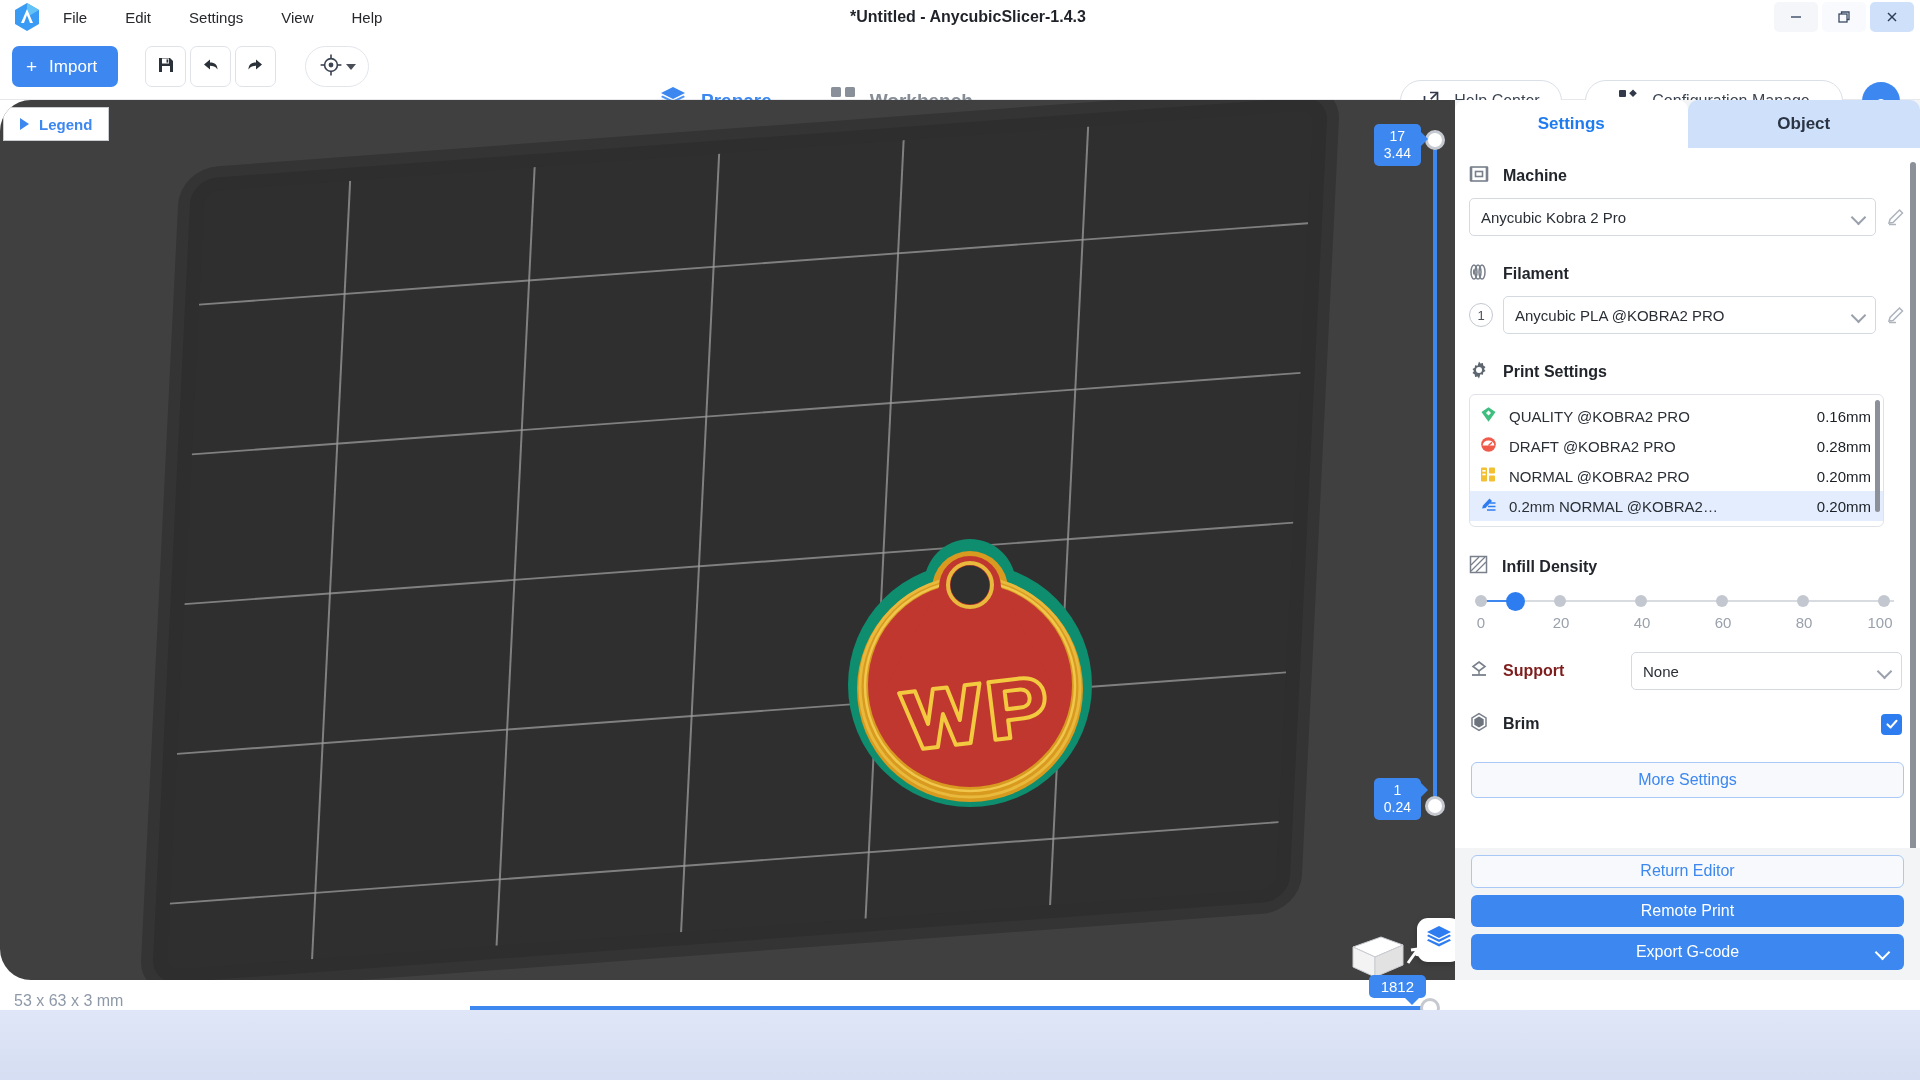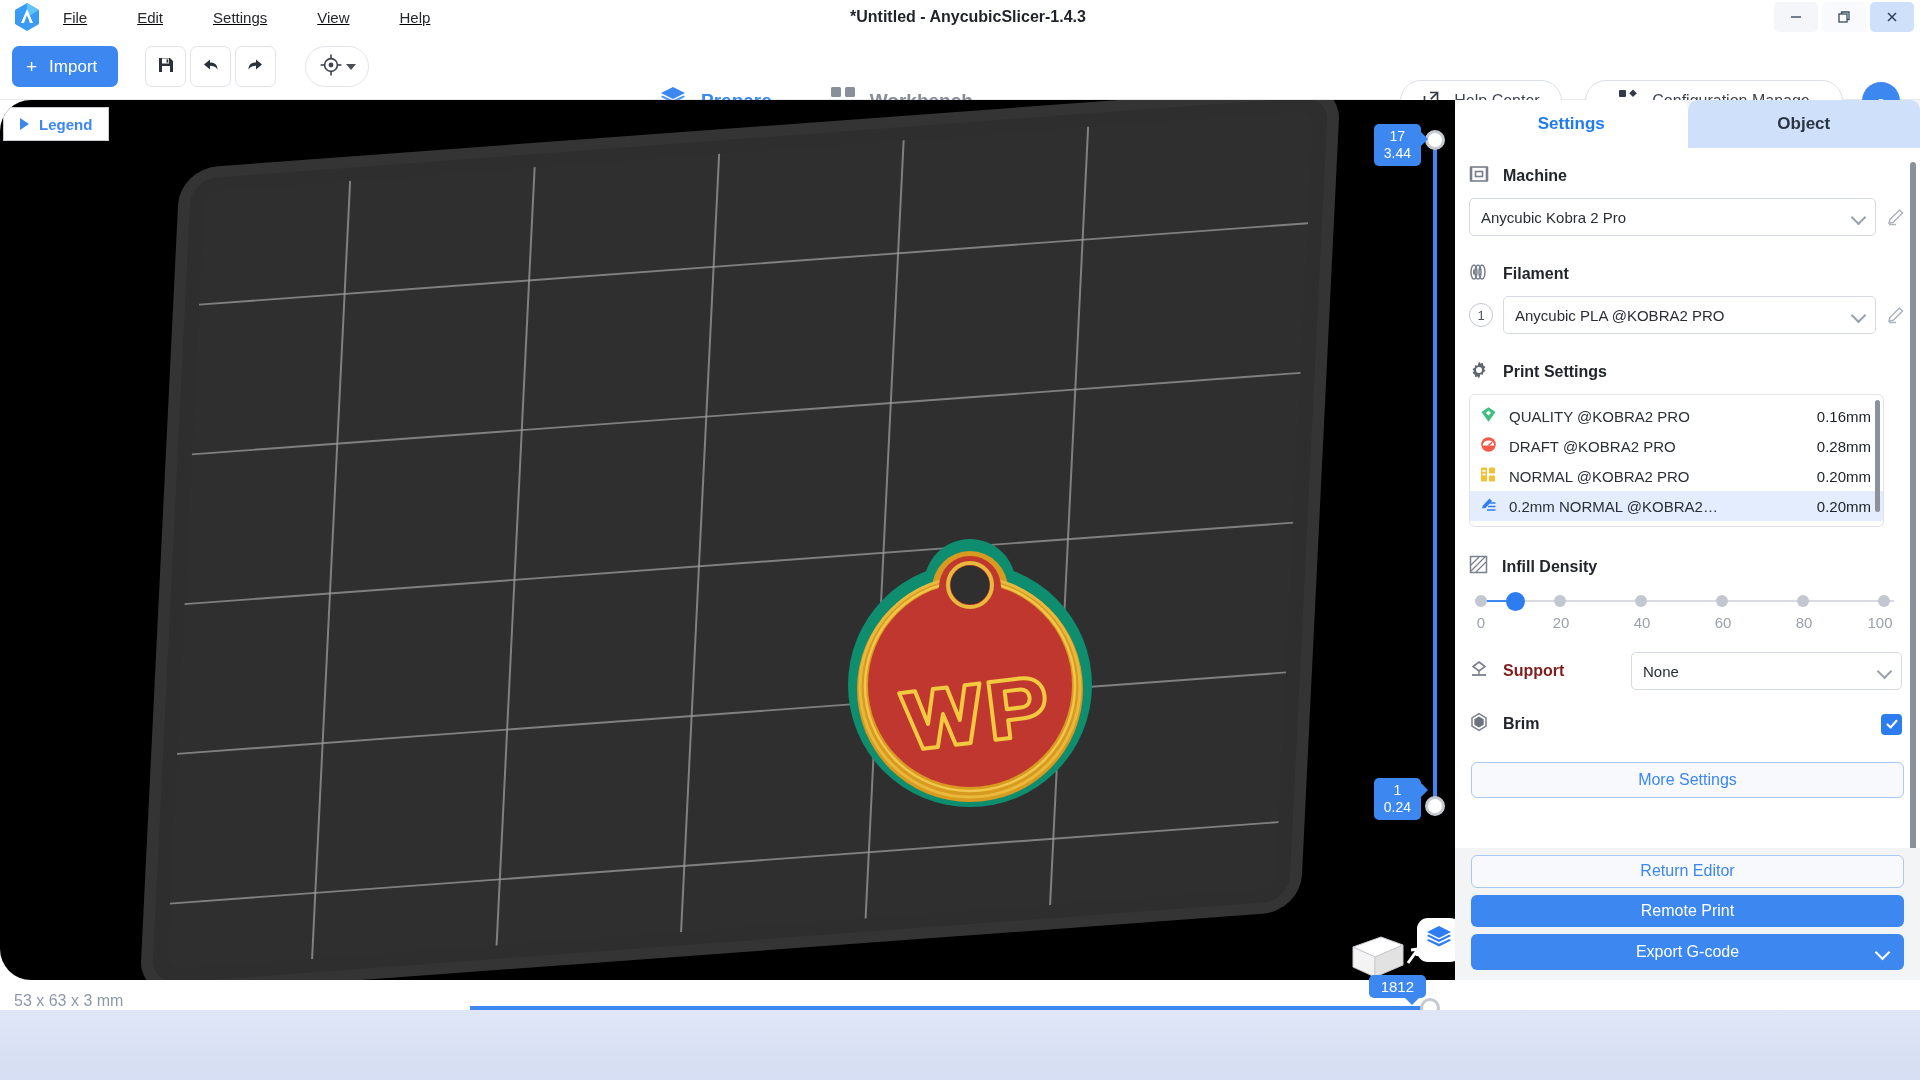--- a/index.html
+++ b/index.html
@@ -15,21 +15,21 @@
   .titlebar {
     position: absolute; left: 0; top: 0; width: 1920px; height: 34px;
     background: #ffffff;
     display: flex; align-items: center;
   }
   .app-logo {
     position: absolute; left: 12px; top: 2px; width: 30px; height: 30px;
   }
   .menubar {
     position: absolute; left: 58px; top: 0; height: 34px;
-    display: flex; align-items: center; gap: 40px; text-decoration: underline;
+    display: flex; align-items: center; gap: 28px;
   }
   .menu-item {
     font-size: 15px; color: #26282c; padding: 3px 5px; cursor: default;
     white-space: nowrap;
   }
   .window-title {
     position: absolute; left: 0; top: 0; width: 1920px; height: 34px;
     display: flex; align-items: center; justify-content: center;
     font-size: 16px; font-weight: bold; color: #1f2329;
     pointer-events: none;
@@ -99,21 +99,21 @@
   .avatar {
     position: absolute; left: 1862px; top: 48px; width: 38px; height: 38px;
     border-radius: 50%; background: #3c87f0; color: #fff;
     display: flex; align-items: center; justify-content: center;
     font-size: 15px; cursor: pointer;
   }
 
   
   .viewport {
     position: absolute; left: 0; top: 100px; width: 1726px; height: 880px;
-    background: #000000; overflow: hidden; border-radius: 31px;
+    background: #404040; overflow: hidden; border-radius: 31px;
   }
   .plate {
     position: absolute; left: 170px; top: 10px; width: 1140px; height: 860px;
     background: #2e2e2e;
     border-radius: 26px;
     transform: rotate(-4.2deg) skewX(-7deg) scaleY(0.93);
     box-shadow: 0 0 0 12px #343434;
   }
   .plate-inner {
     position: absolute; left: 14px; top: 14px; right: 14px; bottom: 14px;

